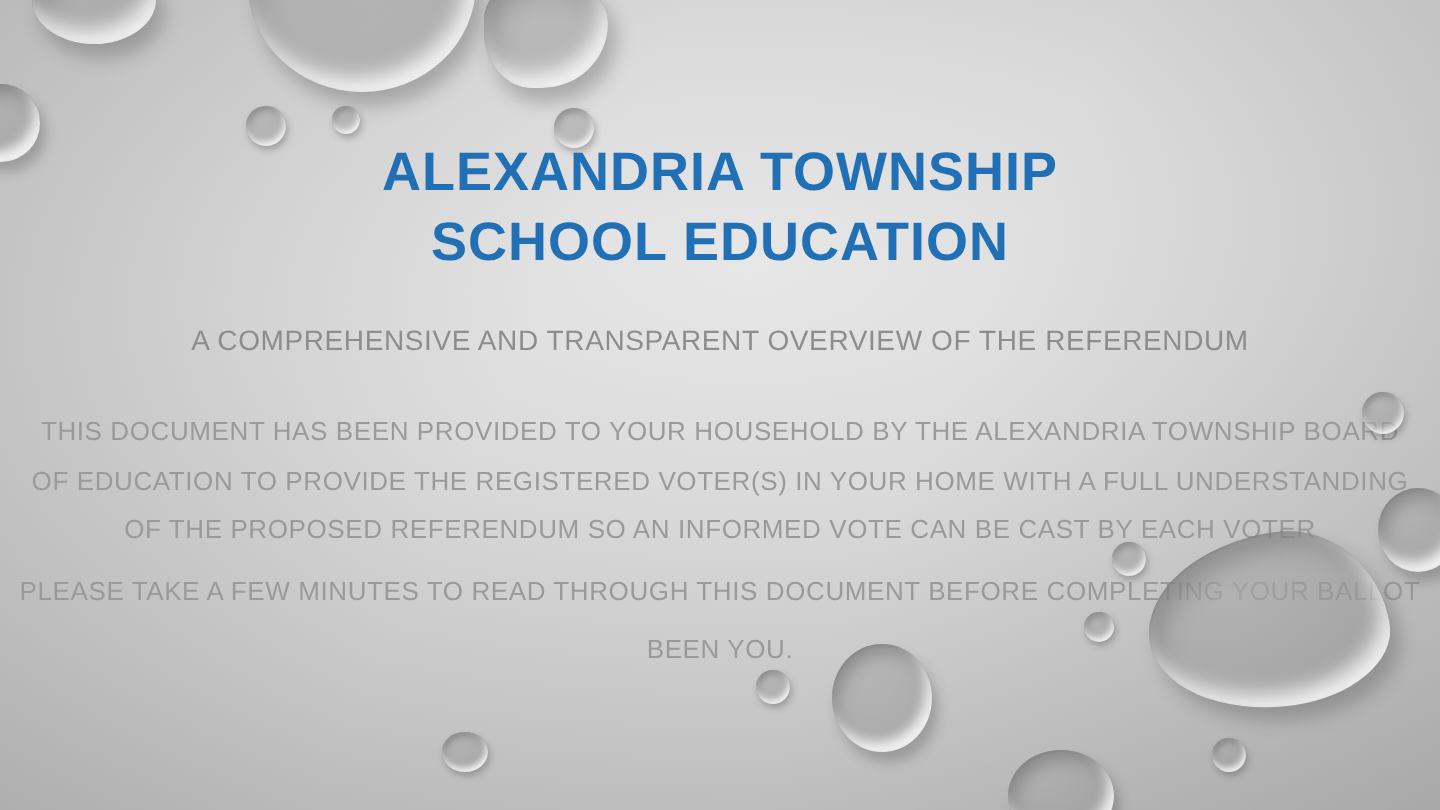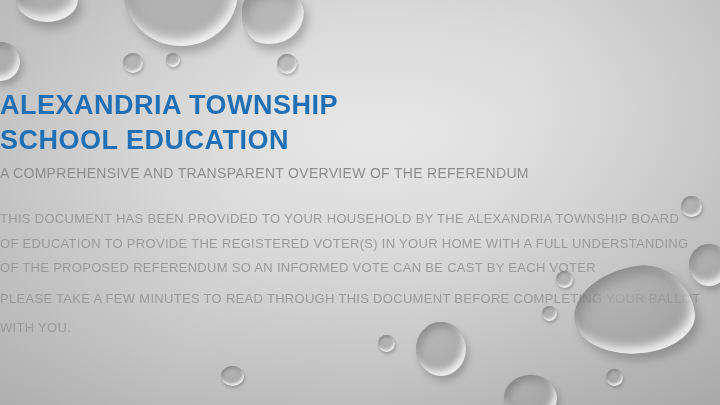--- a/index.html
+++ b/index.html
@@ -6,29 +6,29 @@
   .slide{
     position:relative;
     width:720px;height:405px;
     overflow:hidden;
     font-family:"Liberation Sans",sans-serif;
     background:
       linear-gradient(115deg, rgba(130,130,130,.20) 0%, rgba(255,255,255,0) 38%, rgba(255,255,255,0) 62%, rgba(125,125,125,.22) 100%),
       radial-gradient(ellipse 120% 95% at 52% 33%, #e7e7e7 0%, #dadada 30%, #c4c4c4 62%, #a5a5a5 100%);
   }
   
-  .content{position:absolute;top:88px;left:0;right:0;z-index:1;}
+  .content{position:absolute;top:69px;left:0;right:0;text-align:center;z-index:1;}
   .content div{white-space:nowrap;}
   .title{
     color:var(--title-blue,#2170b5);
     font-size:27px;font-weight:bold;line-height:35px;letter-spacing:.5px;
   }
   .title .accent{color:var(--accent-blue,#2faae2);}
   .subtitle{
-    margin-top:4px;
+    margin-top:20px;
     color:var(--subtitle-gray,#8d8d8d);
     font-size:14px;line-height:23px;letter-spacing:.3px;
   }
   .bodytext{
     margin-top:22px;
     color:var(--body-gray,#9a9a9a);
     font-size:13px;line-height:24.5px;letter-spacing:.3px;
   }
   .para2{margin-top:6px;}
   .thanks{margin-top:5px;}
@@ -93,21 +93,21 @@
       <div>A COMPREHENSIVE AND TRANSPARENT OVERVIEW OF THE REFERENDUM</div>
     </div>
 
     <div class="bodytext">
       <div class="para1">
         <div>THIS DOCUMENT HAS BEEN PROVIDED TO YOUR HOUSEHOLD BY THE ALEXANDRIA TOWNSHIP BOARD</div>
         <div>OF EDUCATION TO PROVIDE THE REGISTERED VOTER(S) IN YOUR HOME WITH A FULL UNDERSTANDING</div>
         <div>OF THE PROPOSED REFERENDUM SO AN INFORMED VOTE CAN BE CAST BY EACH VOTER</div>
       </div>
       <div class="para2">PLEASE TAKE A FEW MINUTES TO READ THROUGH THIS DOCUMENT BEFORE COMPLETING YOUR BALLOT</div>
-      <div class="thanks">WITH YOU.</div>
+      <div class="thanks">BEEN YOU.</div>
     </div>
   </div>
 
   <div class="drop b d1"></div>
   <div class="drop b d2"></div>
   <div class="drop b d3"></div>
   <div class="drop d4"></div>
   <div class="drop s d5"></div>
   <div class="drop s d6"></div>
   <div class="drop s d7"></div>

